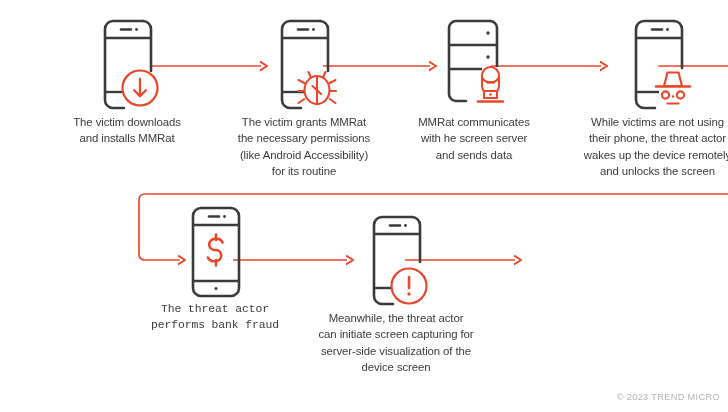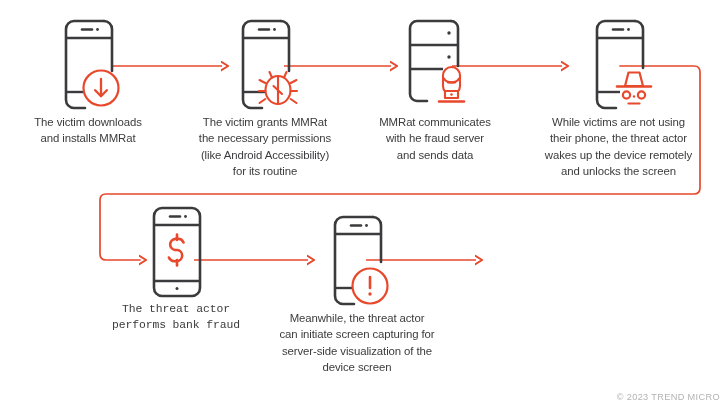--- a/index.html
+++ b/index.html
@@ -14,20 +14,21 @@
     position: relative;
     overflow: hidden;
     font-family: "Liberation Sans", "DejaVu Sans", sans-serif;
     color: #3b3b3d;
     -webkit-font-smoothing: antialiased;
   }
 
   #diagram-root {
     position: absolute;
     inset: 0;
+    margin-left: 39px;
   }
 
   
   .connector-layer {
     position: absolute;
     left: 0;
     top: 0;
     width: 728px;
     height: 412px;
     pointer-events: none;
@@ -176,21 +177,21 @@
           <path d="M58 61.5 a8.5 8.5 0 0 1 17 0 V72 a8.5 8.5 0 0 1 -17 0 Z" fill="#ffffff"></path>
           <path d="M59 64.5 a8 6 0 0 0 15 0"></path>
           <line x1="63" y1="68.5" x2="70" y2="68.5"></line>
           <path d="M60 84 h13 v-7 h-13 z" fill="#ffffff"></path>
           <circle cx="66.5" cy="80.5" r="1.3" fill="#E8482B" stroke="none"></circle>
           <line x1="54" y1="87.5" x2="79" y2="87.5" stroke-width="2.6"></line>
         </g>
       </svg>
     </div>
     <div class="step-caption">MMRat communicates
-with  he fraud server
+with  he screen server
 and sends data</div>
   </div>
 
   <div class="step" style="left:516px; top:14px; width:205px;">
     <div class="step-icon-wrap">
       <svg width="92" height="100" viewBox="0 0 92 100">
         <path d="M62 7 H32 a8 8 0 0 0 -8 8 V86 a8 8 0 0 0 8 8 H43" fill="none" stroke="#3b3b3d" stroke-width="2.6" stroke-linecap="round" stroke-linejoin="round"></path>
         <path d="M62 7 a8 8 0 0 1 8 8 V54" fill="none" stroke="#3b3b3d" stroke-width="2.6" stroke-linecap="round" stroke-linejoin="round"></path>
         <line x1="24" y1="24" x2="70" y2="24" stroke="#3b3b3d" stroke-width="2.4"></line>
         <line x1="24" y1="78" x2="47" y2="78" stroke="#3b3b3d" stroke-width="2.4"></line>

